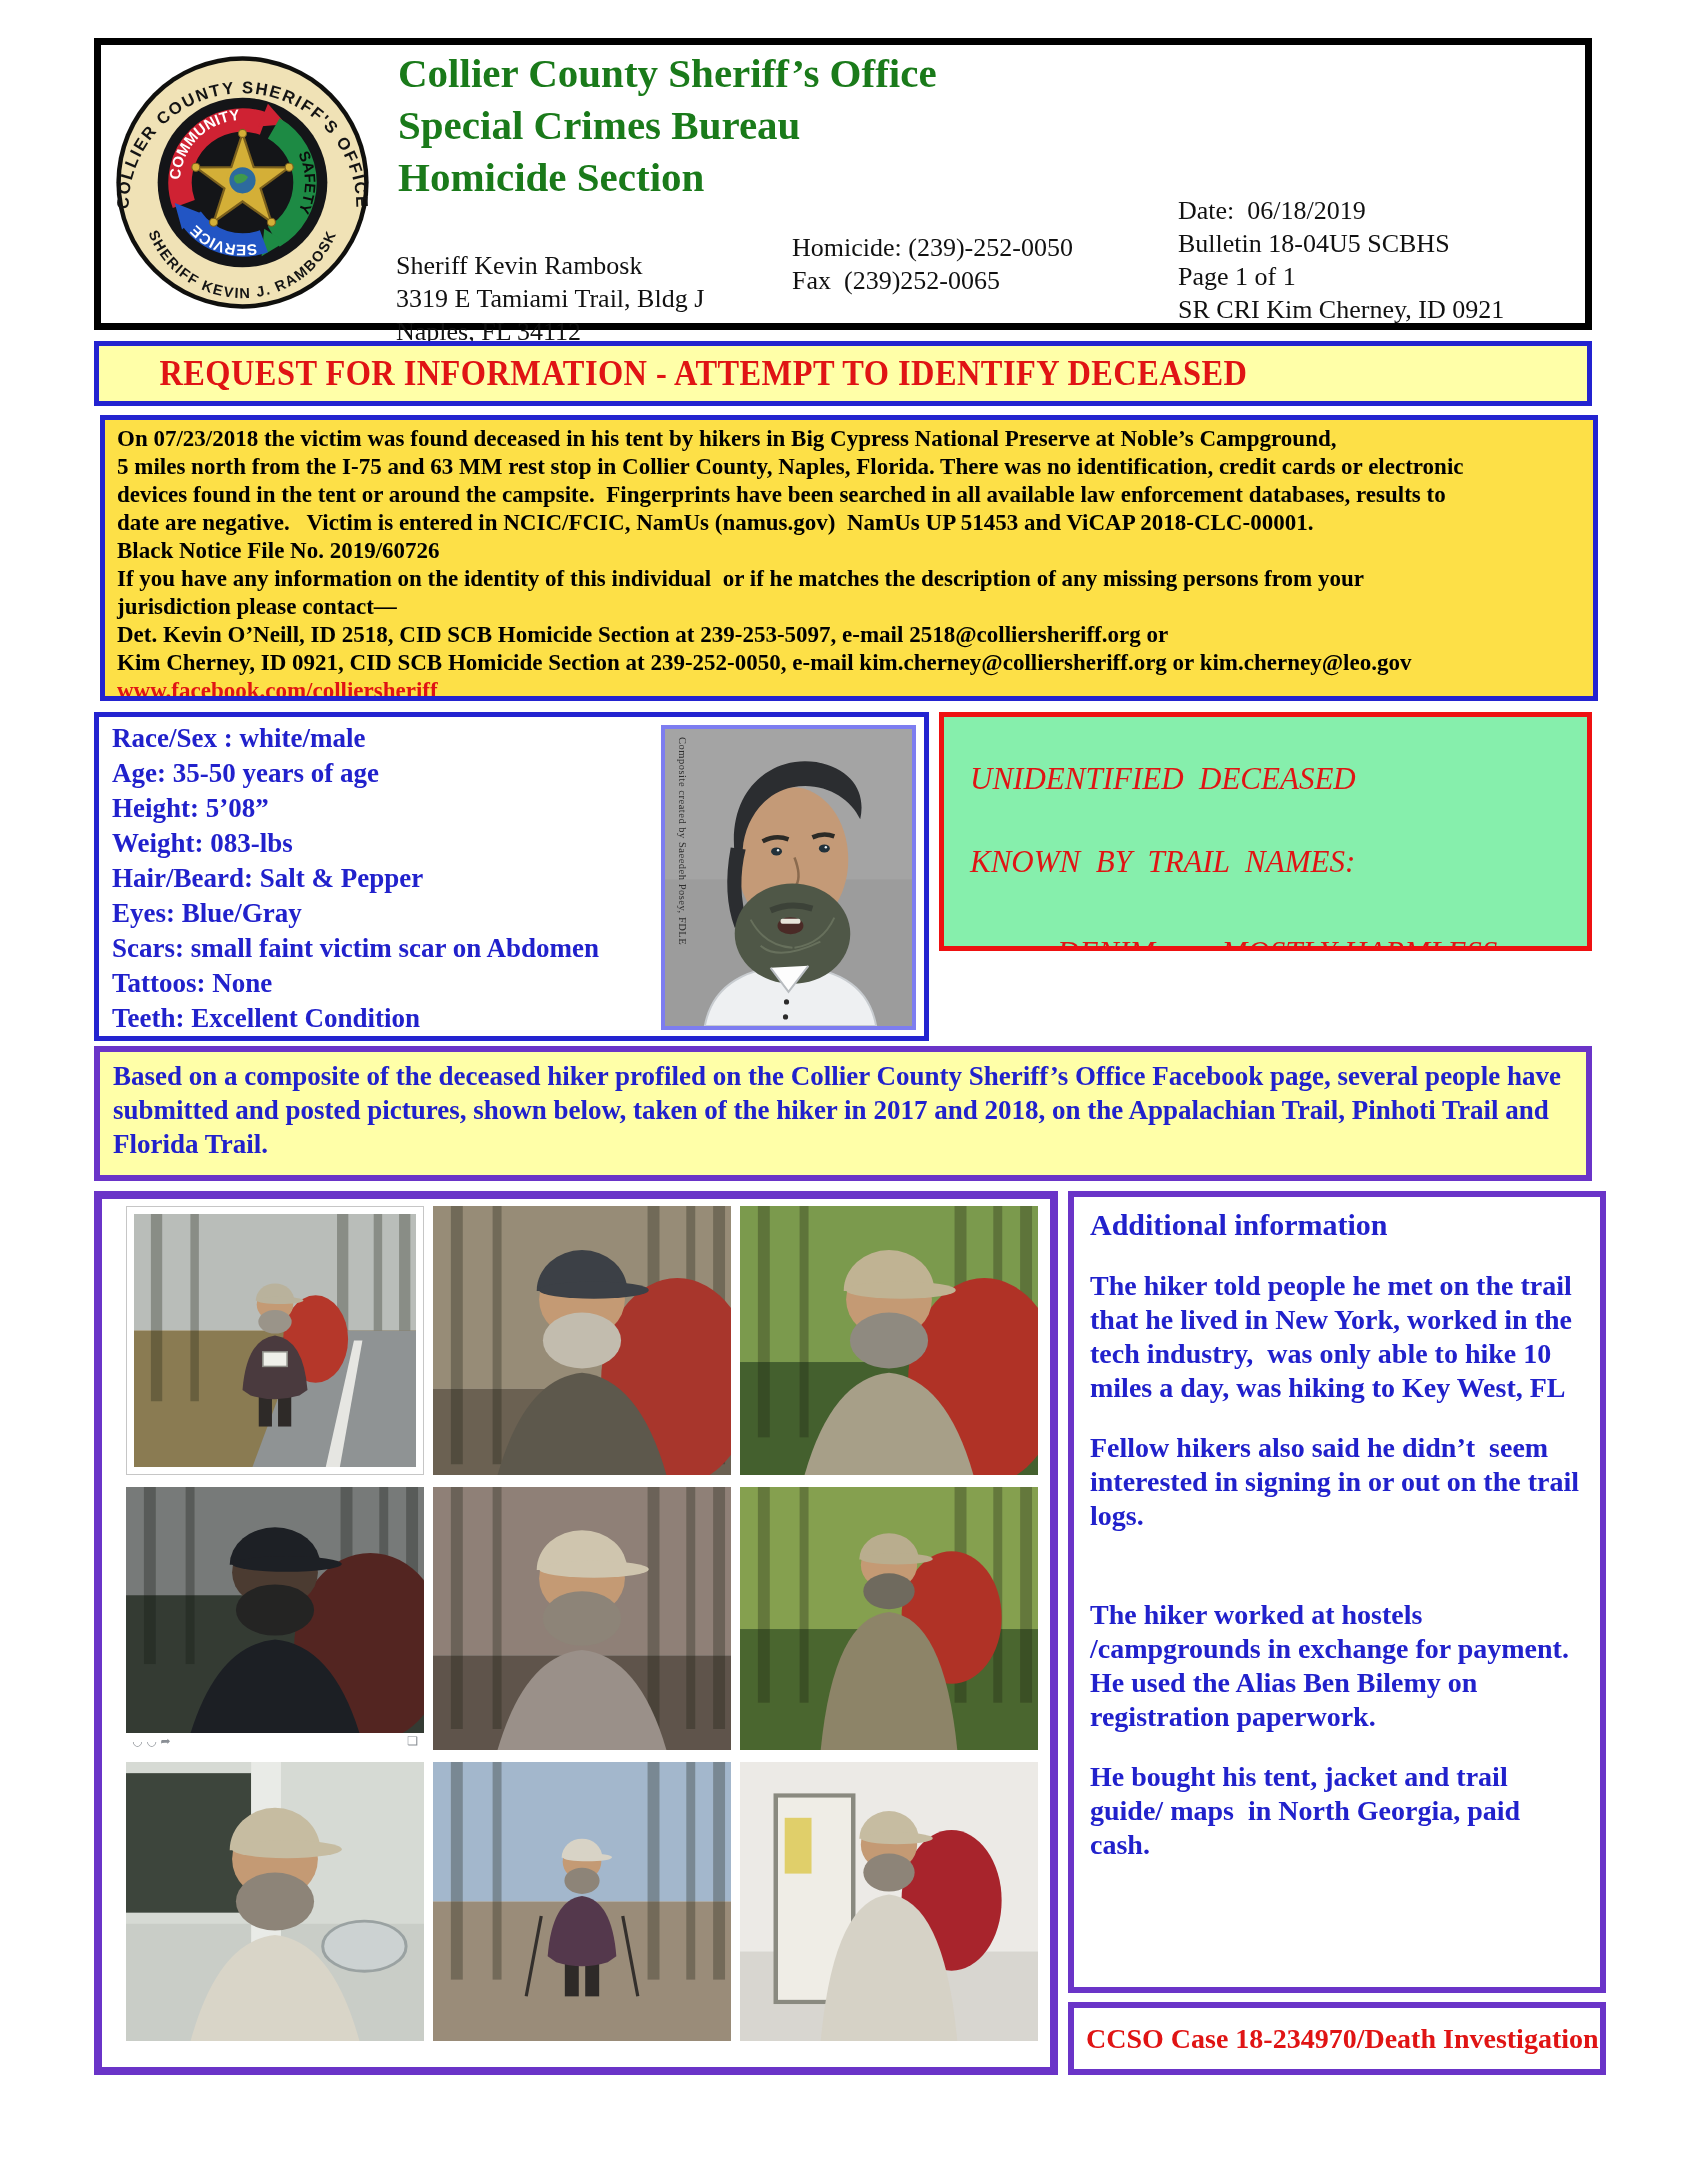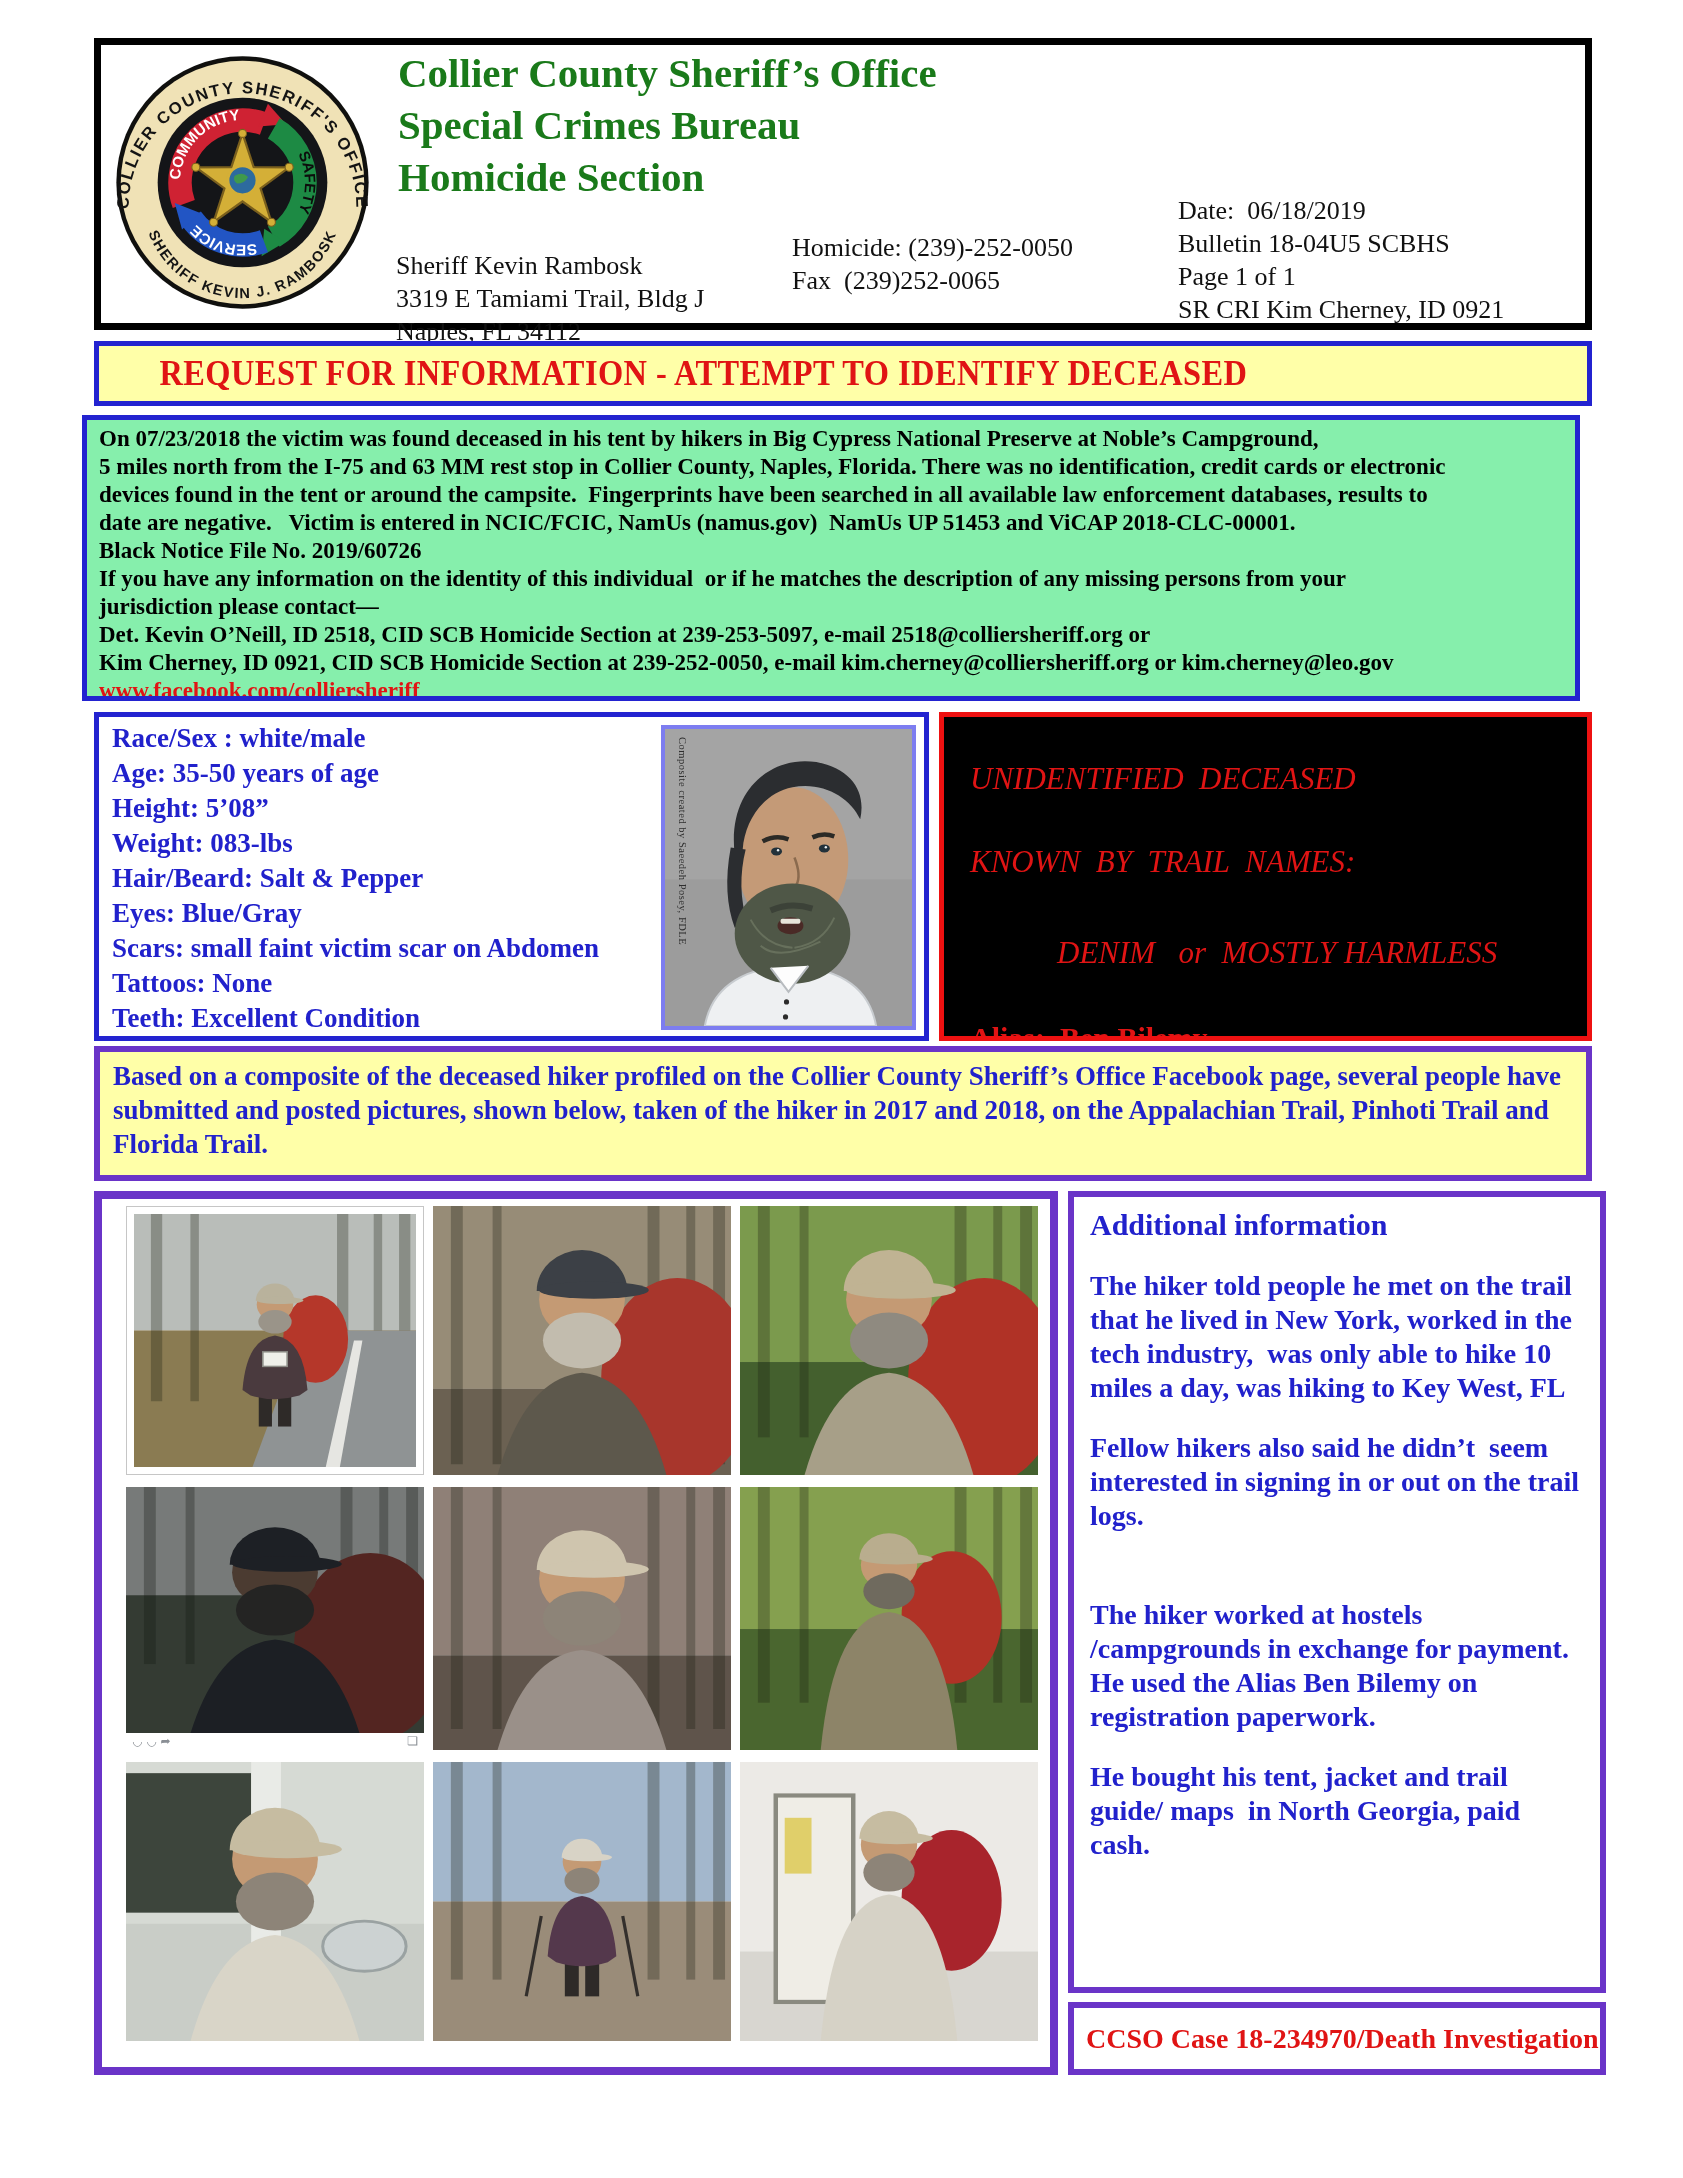--- a/index.html
+++ b/index.html
@@ -21,34 +21,34 @@
   .c2{left:691px;top:186px}
   .c3{left:1077px;top:149px}
 
   
   .banner{position:absolute;left:94px;top:341px;width:1498px;height:65px;background:var(--yellow);
           border:5px solid var(--blueBorder);text-align:left;overflow:hidden}
   .banner span{display:inline-block;color:var(--red);font-weight:bold;font-size:36px;line-height:54px;
                transform:scaleX(.9);letter-spacing:0.5px;white-space:pre}
 
   
-  .sum{position:absolute;left:82px;top:415px;width:1498px;height:286px;border:5px solid var(--blueBorder);
-       background:#86efac;padding:5px 12px;overflow:hidden}
+  .sum{position:absolute;left:100px;top:415px;width:1498px;height:286px;border:5px solid var(--blueBorder);
+       background:#fde047;padding:5px 12px;overflow:hidden}
   .sl{font-weight:bold;font-size:23px;line-height:28px;color:#000;white-space:pre-wrap}
   .fblink{color:var(--red);font-weight:bold;font-size:23px;line-height:28px;cursor:pointer}
 
   
   .descbox{position:absolute;left:94px;top:712px;width:835px;height:329px;border:5px solid var(--blueBorder);background:#fff}
   .desclines{padding:4px 0 0 13px}
   .dl{color:var(--blueText);font-weight:bold;font-size:27px;line-height:35px;white-space:pre-wrap}
   .compframe{position:absolute;top:8px;right:8px;width:255px;height:305px;border:4px solid #7d7df0;background:#9c9c9c;overflow:hidden}
   .compframe svg{display:block;width:100%;height:100%}
 
-  .idbox{position:absolute;left:939px;top:712px;width:653px;height:329px;border:5px solid var(--redBorder);
-         background:#000000;padding:0 26px;overflow:hidden}
+  .idbox{position:absolute;left:939px;top:712px;width:653px;height:239px;border:5px solid var(--redBorder);
+         background:#86efac;padding:0 26px;overflow:hidden}
   .idbox div{color:var(--red);white-space:pre-wrap}
   .id1{font-style:italic;font-size:31px;margin-top:44px}
   .id2{font-style:italic;font-size:31px;margin-top:47px}
   .id3{font-style:italic;font-size:31px;margin-top:55px;padding-left:87px}
   .id4{font-weight:bold;font-size:30px;margin-top:50px}
 
   
   .note{position:absolute;left:94px;top:1046px;width:1498px;height:135px;background:var(--yellow);
         border:6px solid var(--purple);padding:7px 13px;overflow:hidden}
   .note span{display:block;color:var(--blueText);font-weight:bold;font-size:27px;line-height:34px;white-space:pre-wrap}

